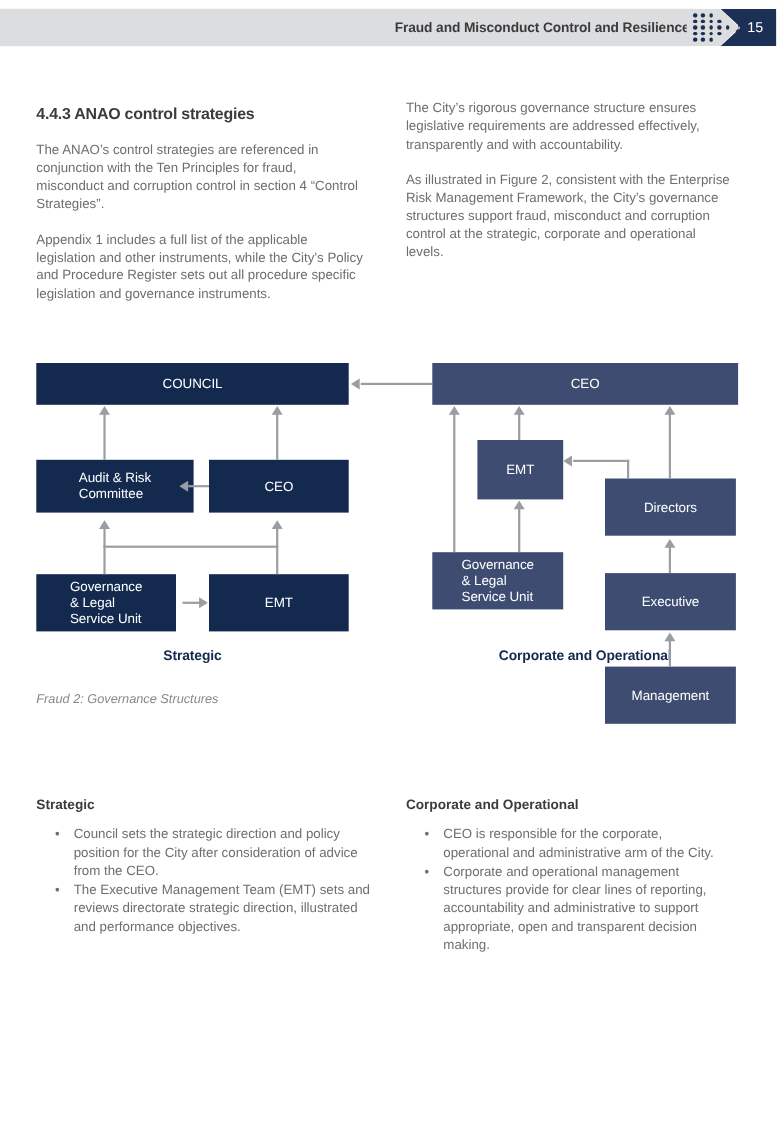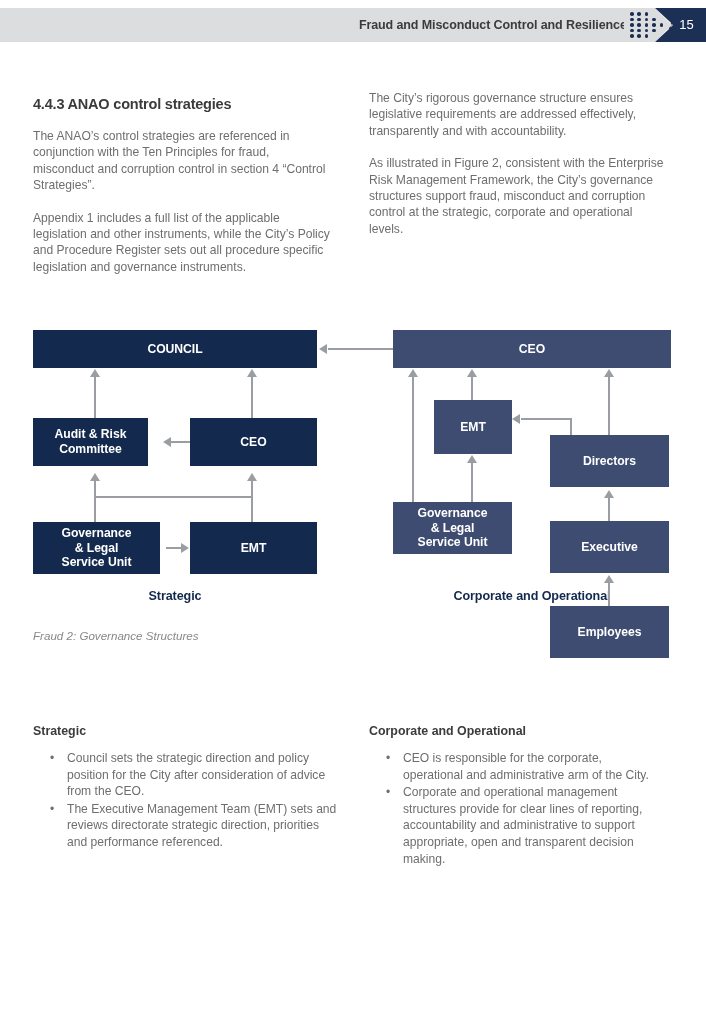--- a/index.html
+++ b/index.html
@@ -52,22 +52,22 @@
   .figure{position:absolute;left:0;top:290px;width:706px;height:380px;}
   .fig-heading{
     position:absolute;font-size:12.6px;font-weight:bold;color:#13294e;
     text-align:center;letter-spacing:-0.1px;
   }
   #fig-head-strategic{left:33px;top:299px;width:284px;}
   #fig-head-corporate{left:393px;top:299px;width:278px;}
 
   .node{
     position:absolute;box-sizing:border-box;
-    display:flex;align-items:center;justify-content:center;text-align:center;
-    color:#ffffff;font-weight:bold;font-size:12.2px;line-height:14.6px;
+    display:flex;align-items:center;justify-content:center;text-align:left;
+    color:#ffffff;font-weight:normal;font-size:12.2px;line-height:14.6px;
     letter-spacing:-0.05px;
   }
   .node.dark{background:#13294e;}
   .node.slate{background:#3d4c70;}
 
   .line{position:absolute;background:#9a9da1;}
   .arrowhead{position:absolute;width:0;height:0;}
   .ah-up{border-left:5.5px solid transparent;border-right:5.5px solid transparent;border-bottom:8px solid #9a9da1;}
   .ah-left{border-top:5.5px solid transparent;border-bottom:5.5px solid transparent;border-right:8px solid #9a9da1;}
   .ah-right{border-top:5.5px solid transparent;border-bottom:5.5px solid transparent;border-left:8px solid #9a9da1;}
@@ -134,21 +134,21 @@
   <p class="body-text">As illustrated in Figure 2, consistent with the Enterprise Risk Management Framework, the City’s governance structures support fraud, misconduct and corruption control at the strategic, corporate and operational levels.</p>
 </div>
 
 <div class="figure">
 
   <div class="fig-heading" id="fig-head-strategic">Strategic</div>
   <div class="fig-heading" id="fig-head-corporate">Corporate and Operational</div>
 
   <div class="node dark" style="left:33px;top:40px;width:284px;height:38px;">COUNCIL</div>
 
-  <div class="node dark" style="left:33px;top:128px;width:115px;height:48px;white-space:pre-line;">Audit &amp; Risk
+  <div class="node dark" style="left:33px;top:128px;width:143px;height:48px;white-space:pre-line;">Audit &amp; Risk
 Committee</div>
 
   <div class="node dark" style="left:190px;top:128px;width:127px;height:48px;">CEO</div>
 
   <div class="node dark" style="left:33px;top:232px;width:127px;height:52px;white-space:pre-line;">Governance
 &amp; Legal
 Service Unit</div>
 
   <div class="node dark" style="left:190px;top:232px;width:127px;height:52px;">EMT</div>
 
@@ -180,21 +180,21 @@
   <div class="node slate" style="left:434px;top:110px;width:78px;height:54px;">EMT</div>
 
   <div class="node slate" style="left:550px;top:145px;width:119px;height:52px;">Directors</div>
 
   <div class="node slate" style="left:393px;top:212px;width:119px;height:52px;white-space:pre-line;">Governance
 &amp; Legal
 Service Unit</div>
 
   <div class="node slate" style="left:550px;top:231px;width:119px;height:52px;">Executive</div>
 
-  <div class="node slate" style="left:550px;top:316px;width:119px;height:52px;">Employees</div>
+  <div class="node slate" style="left:550px;top:316px;width:119px;height:52px;">Management</div>
 
   <div class="line" style="left:412px;top:86px;width:2px;height:126px;"></div>
   <div class="arrowhead ah-up" style="left:408px;top:79px;"></div>
 
   <div class="line" style="left:471px;top:86px;width:2px;height:24px;"></div>
   <div class="arrowhead ah-up" style="left:467px;top:79px;"></div>
 
   <div class="line" style="left:608px;top:86px;width:2px;height:59px;"></div>
   <div class="arrowhead ah-up" style="left:604px;top:79px;"></div>
 
@@ -211,21 +211,21 @@
   <div class="line" style="left:608px;top:292px;width:2px;height:24px;"></div>
   <div class="arrowhead ah-up" style="left:604px;top:285px;"></div>
 </div>
 
 <div class="fig-caption">Fraud 2: Governance Structures</div>
 
 <div class="list-left">
   <h3 class="list-title">Strategic</h3>
   <ul class="bullets" id="bullets-left">
       <li>Council sets the strategic direction and policy position for the City after consideration of advice from the CEO.</li>
-      <li>The Executive Management Team (EMT) sets and reviews directorate strategic direction, priorities and performance referenced.</li>
+      <li>The Executive Management Team (EMT) sets and reviews directorate strategic direction, illustrated and performance objectives.</li>
     </ul>
 </div>
 
 <div class="list-right">
   <h3 class="list-title">Corporate and Operational</h3>
   <ul class="bullets" id="bullets-right">
       <li>CEO is responsible for the corporate, operational and administrative arm of the City.</li>
       <li>Corporate and operational management structures provide for clear lines of reporting, accountability and administrative to support appropriate, open and transparent decision making.</li>
     </ul>
 </div>

